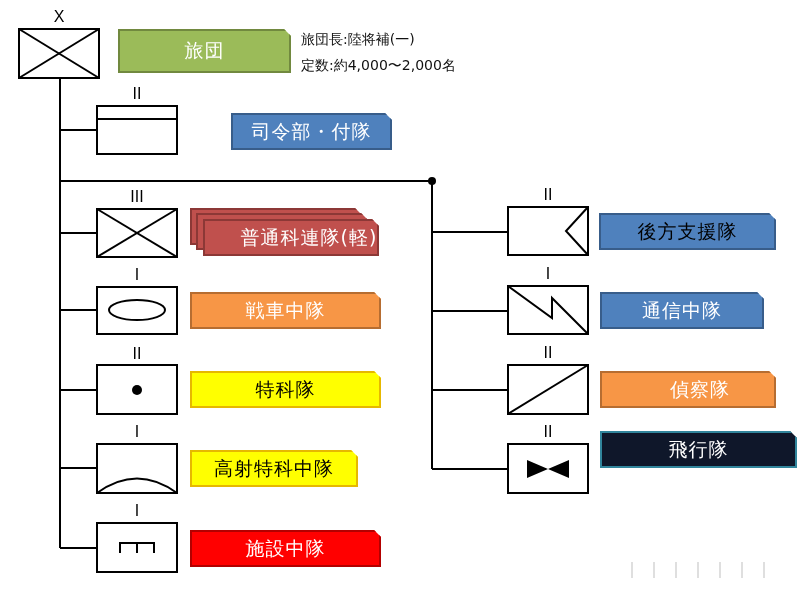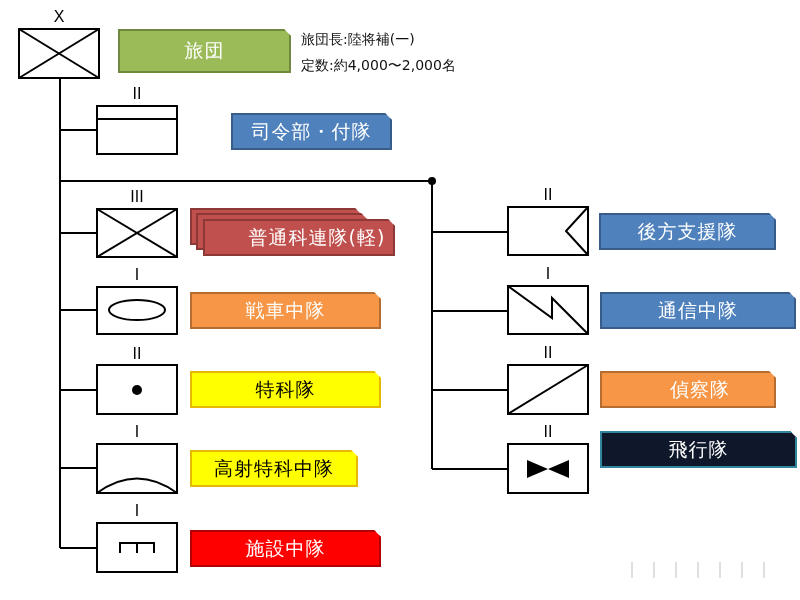--- a/index.html
+++ b/index.html
@@ -122,41 +122,41 @@
   <div>旅団長:陸将補(一)</div>
   <div>定数:約4,000〜2,000名</div>
 </div>
 
 <div class="lbl" style="left: 190px; top: 113px; width: 161px; background: rgb(79, 129, 189); color: rgb(255, 255, 255); box-shadow: rgb(56, 93, 138) 0px 0px 0px 2px inset; margin-left: 41px;">
   <span>司令部・付隊</span>
 </div>
 
 <div class="lbl stack-back" style="left: 190px; top: 208px; width: 172px; background: rgb(192, 80, 77); color: rgb(255, 255, 255); box-shadow: rgb(140, 56, 54) 0px 0px 0px 2px inset;"></div>
 <div class="lbl stack-back" style="left: 196px; top: 213px; width: 172px; background: rgb(192, 80, 77); color: rgb(255, 255, 255); box-shadow: rgb(140, 56, 54) 0px 0px 0px 2px inset;"></div>
-<div class="lbl" style="left: 203px; top: 219px; width: 192px; background: rgb(192, 80, 77); color: rgb(255, 255, 255); box-shadow: rgb(140, 56, 54) 0px 0px 0px 2px inset; padding-left: 36px;">
+<div class="lbl" style="left: 203px; top: 219px; width: 176px; background: rgb(192, 80, 77); color: rgb(255, 255, 255); box-shadow: rgb(140, 56, 54) 0px 0px 0px 2px inset; padding-left: 36px;">
   <span>普通科連隊(軽)</span>
 </div>
 
 <div class="lbl" style="left: 190px; top: 292px; width: 191px; background: rgb(247, 150, 70); color: rgb(255, 255, 255); box-shadow: rgb(182, 109, 49) 0px 0px 0px 2px inset;">
   <span>戦車中隊</span>
 </div>
 <div class="lbl" style="left: 190px; top: 371px; width: 191px; background: rgb(255, 255, 0); color: rgb(0, 0, 0); box-shadow: rgb(230, 184, 0) 0px 0px 0px 2px inset;">
   <span>特科隊</span>
 </div>
 <div class="lbl" style="left: 190px; top: 450px; width: 168px; background: rgb(255, 255, 0); color: rgb(0, 0, 0); box-shadow: rgb(230, 184, 0) 0px 0px 0px 2px inset;">
   <span>高射特科中隊</span>
 </div>
 <div class="lbl" style="left: 190px; top: 530px; width: 191px; background: rgb(255, 0, 0); color: rgb(255, 255, 255); box-shadow: rgb(179, 0, 0) 0px 0px 0px 2px inset;">
   <span>施設中隊</span>
 </div>
 
-<div class="lbl" style="left: 599px; top: 213px; width: 177px; background: rgb(79, 129, 189); color: #ffffff; box-shadow: rgb(56, 93, 138) 0px 0px 0px 2px inset;">
+<div class="lbl" style="left: 599px; top: 213px; width: 177px; background: rgb(79, 129, 189); color: #000000; box-shadow: rgb(56, 93, 138) 0px 0px 0px 2px inset;">
   <span>後方支援隊</span>
 </div>
-<div class="lbl" style="left: 600px; top: 292px; width: 196px; background: rgb(79, 129, 189); color: rgb(255, 255, 255); box-shadow: rgb(56, 93, 138) 0px 0px 0px 2px inset;">
+<div class="lbl" style="left: 600px; top: 292px; width: 164px; background: rgb(79, 129, 189); color: rgb(255, 255, 255); box-shadow: rgb(56, 93, 138) 0px 0px 0px 2px inset;">
   <span>通信中隊</span>
 </div>
 <div class="lbl" style="left: 600px; top: 371px; width: 176px; background: rgb(247, 150, 70); color: rgb(255, 255, 255); box-shadow: rgb(182, 109, 49) 0px 0px 0px 2px inset; padding-left: 24px;">
   <span>偵察隊</span>
 </div>
 <div class="lbl" style="left: 600px; top: 431px; width: 197px; background: #0f172a; color: rgb(255, 255, 255); box-shadow: rgb(49, 133, 156) 0px 0px 0px 2px inset;">
   <span>飛行隊</span>
 </div>
 
 <div class="wm"></div>

